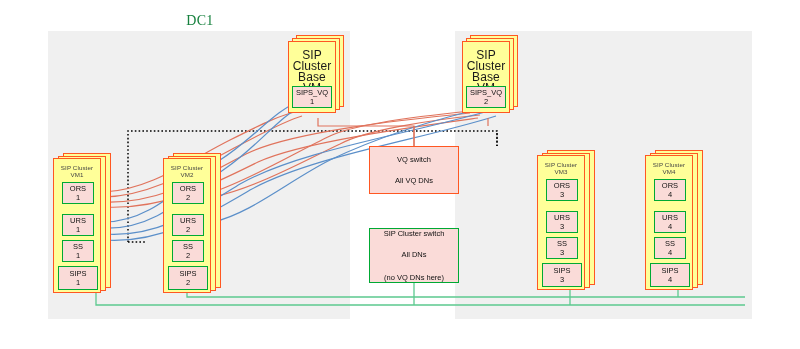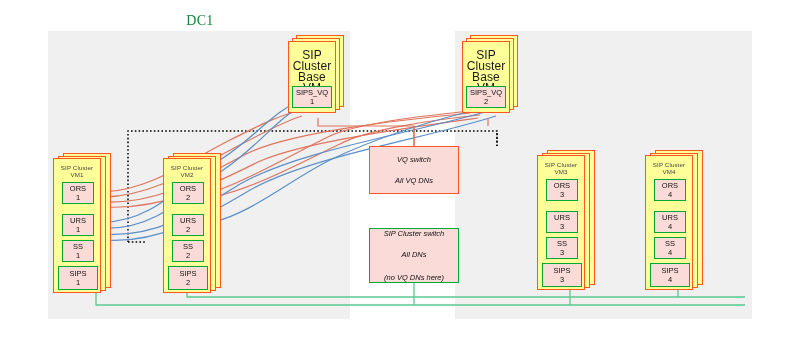--- a/index.html
+++ b/index.html
@@ -73,21 +73,20 @@
     box-sizing:border-box;
     background:#fadbd8;
     display:flex;
     flex-direction:column;
     align-items:center;
     justify-content:center;
     font-size:7.5px;
     color:#111;
     text-align:center;
     line-height:12px;
-    font-style:italic;
   }
   .swbox.orange{border:1.8px solid #ff5722;}
   .swbox.green{border:1.8px solid #00a933;}
   .swbox .l2{margin-top:9px;}
   .swbox .l3{margin-top:11px;}
   svg.wires{position:absolute;left:0;top:0;width:800px;height:349px;overflow:visible;}
 </style>
 </head>
 <body>
 

